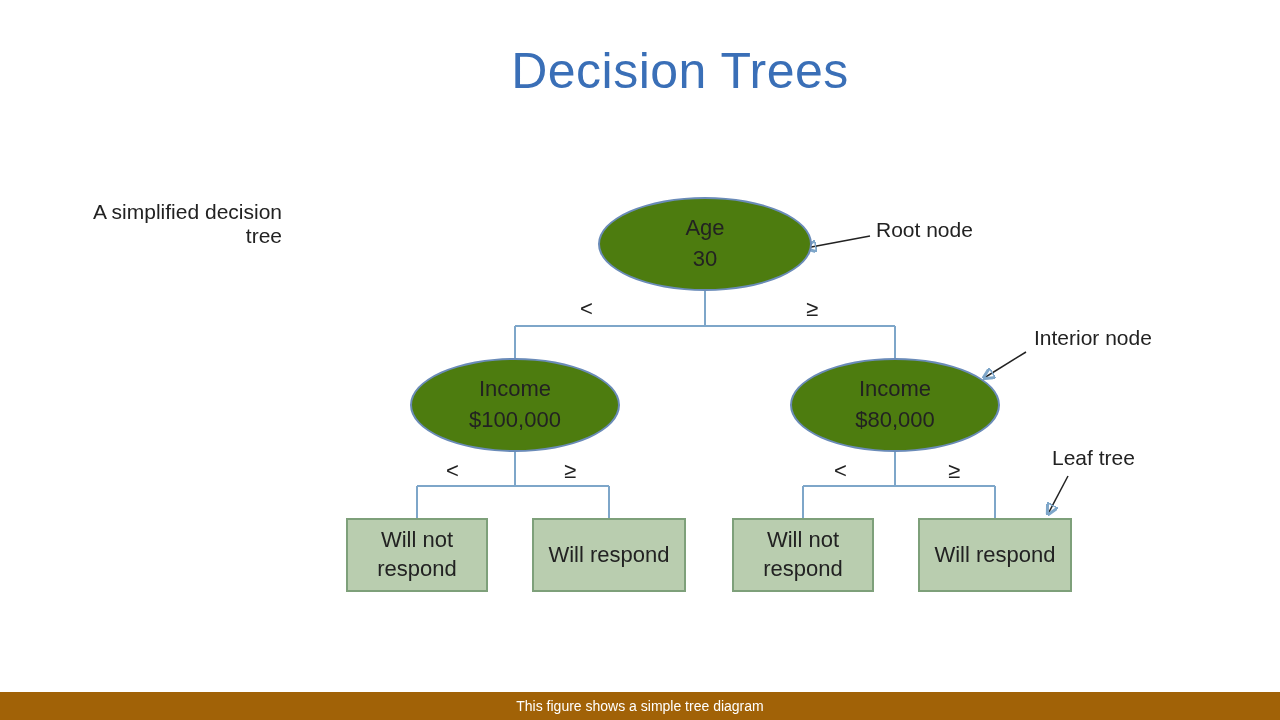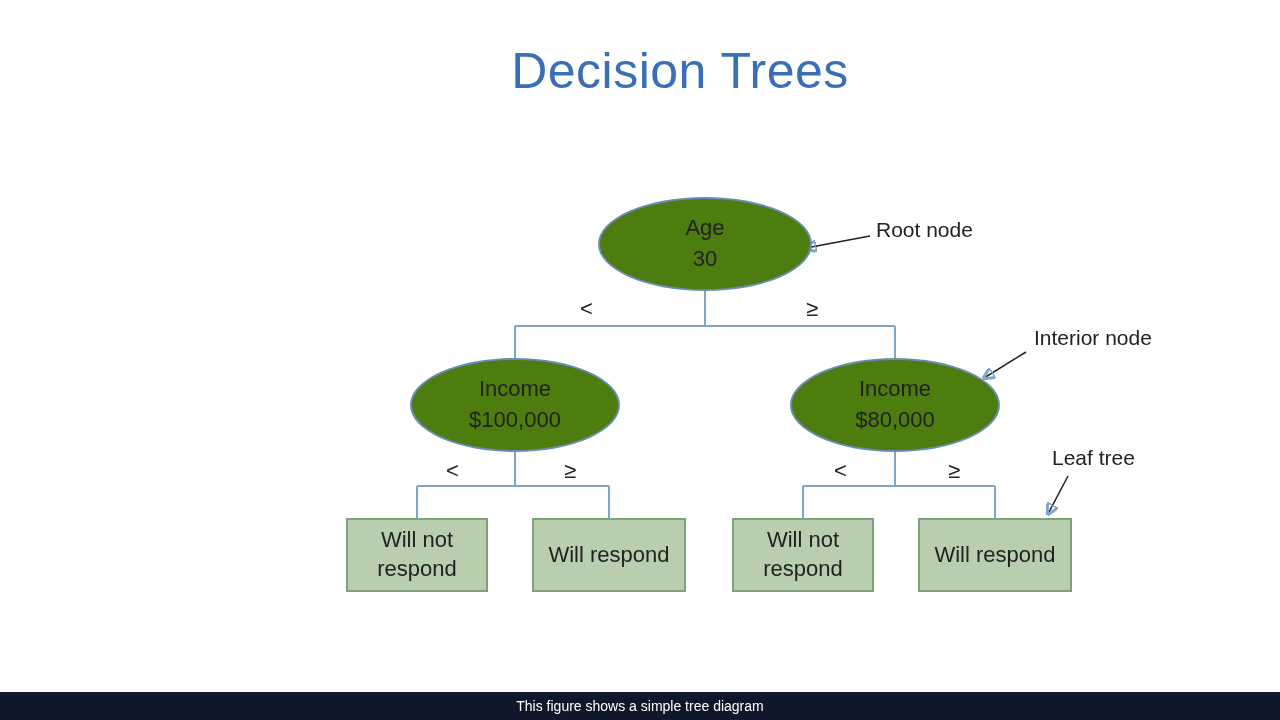--- a/index.html
+++ b/index.html
@@ -94,34 +94,35 @@
   svg.arrows line {
     stroke: #222;
     stroke-width: 1.5;
   }
   .footer-bar {
     position: absolute;
     left: 0;
     bottom: 0;
     width: 100%;
     height: 28px;
-    background: #0f172a;
+    background: #a16207;
     color: #fff;
     font-size: 14px;
     text-align: center;
     line-height: 28px;
     overflow: hidden;
   }
 </style>
 </head>
 <body>
 
 <div class="title">Decision Trees</div>
 
 <div class="figure-label">
+  <div class="fig-caption">A simplified decision tree</div>
 </div>
 
 <svg class="connectors">
 
   <line x1="705" y1="290" x2="705" y2="326"></line>
 
   <line x1="515" y1="326" x2="895" y2="326"></line>
 
   <line x1="515" y1="326" x2="515" y2="358"></line>
 

